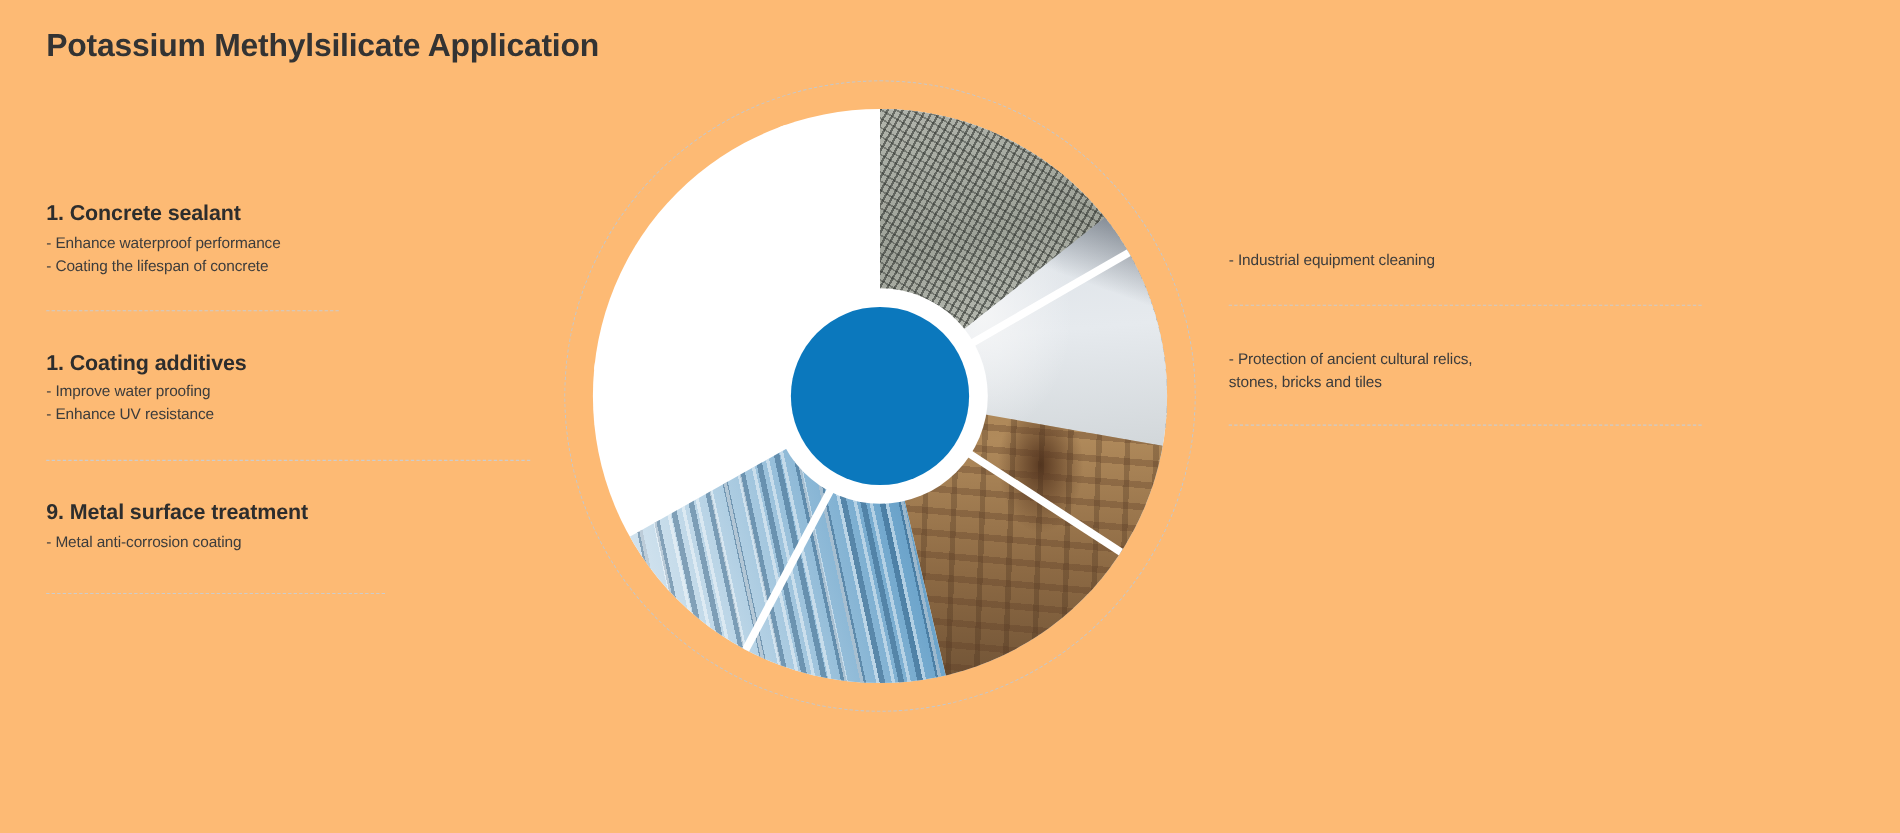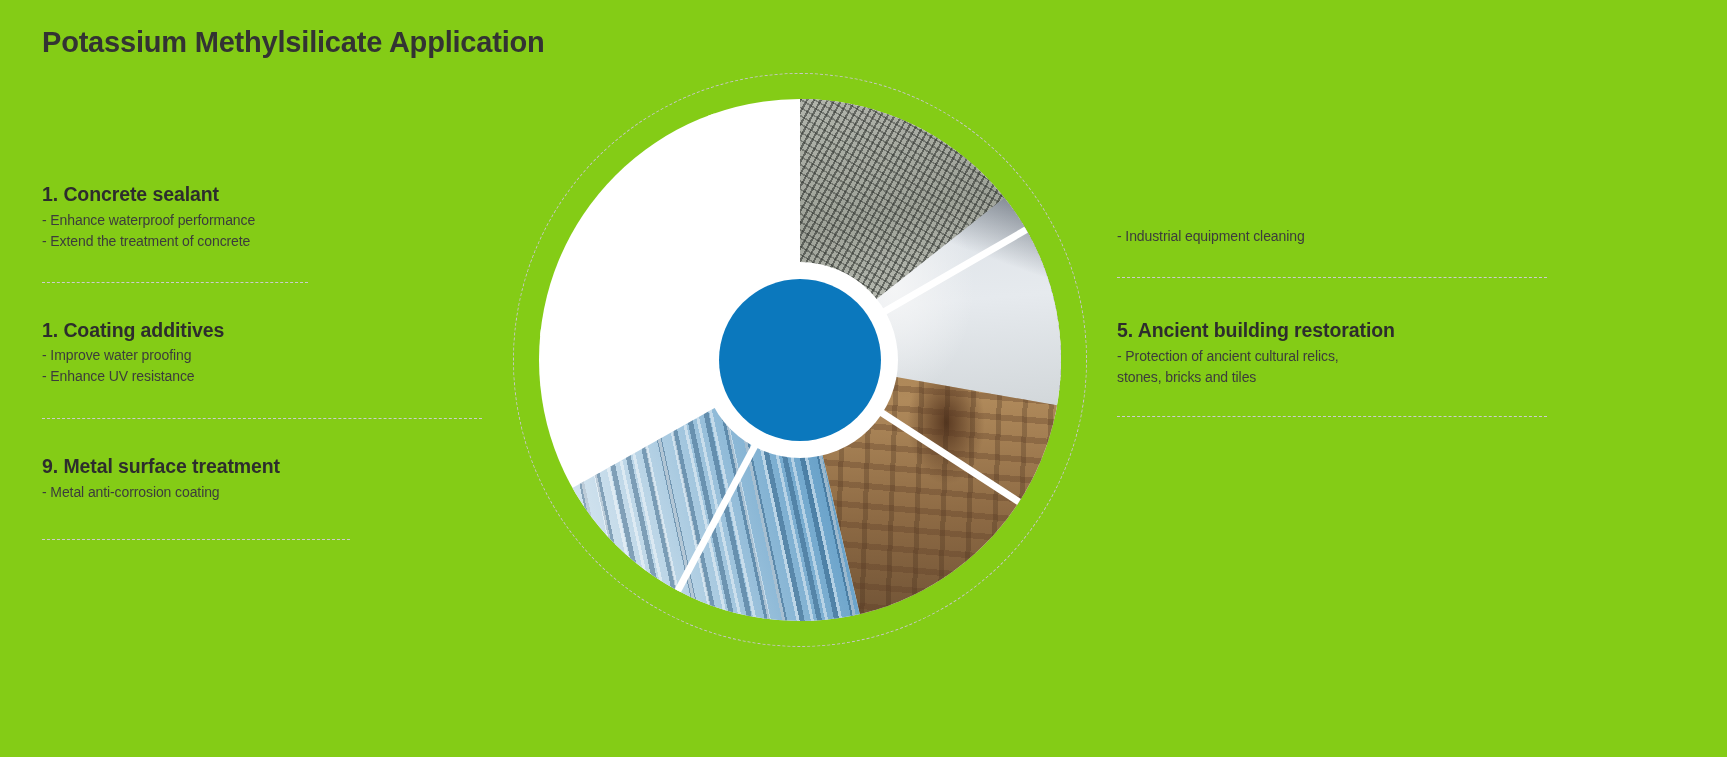--- a/index.html
+++ b/index.html
@@ -2,21 +2,21 @@
 <html><head>
 <meta charset="utf-8">
 <style>
   * { box-sizing: border-box; margin: 0; padding: 0; }
   html, body {
     width: 1727px; height: 757px;
     background: #ffffff;
     font-family: "Liberation Sans", sans-serif;
     overflow: hidden;
   }
-  .page { position: relative; width: 1727px; height: 757px; background:#84cc16;padding-left:40px; }
+  .page { position: relative; width: 1727px; height: 757px; background:#fdba74;padding-left:40px; }
 
   
   .title {
     position: absolute; left: 42px; top: 26px;
     font-size: 29px; font-weight: bold; letter-spacing: -0.2px;
     color: #333333;
   }
 
   
   .col-left  { position: absolute; left: 42px;  top: 180px; width: 470px; }
@@ -144,21 +144,21 @@
 
 <div class="page">
 
   <div class="title">Potassium Methylsilicate Application</div>
 
   <div class="col-left">
 
     <div class="block">
       <div class="b-head">1. Concrete sealant</div>
       <div class="b-line">- Enhance waterproof performance</div>
-      <div class="b-line">- Extend the treatment of concrete</div>
+      <div class="b-line">- Coating the lifespan of concrete</div>
     </div>
     <hr class="divider d1" style="border-top-color: rgb(204, 204, 204);">
 
     <div class="gap-1"></div>
 
     <div class="block">
       <div class="b-head">1. Coating additives</div>
       <div class="b-line">- Improve water proofing</div>
       <div class="b-line">- Enhance UV resistance</div>
     </div>
@@ -176,21 +176,20 @@
   <div class="col-right">
 
     <div class="block">
       <div class="b-line">- Industrial equipment cleaning</div>
     </div>
     <hr class="divider d4" style="border-top-color: rgb(204, 204, 204);">
 
     <div class="gap-3"></div>
 
     <div class="block">
-      <div class="b-head">5. Ancient building restoration</div>
       <div class="b-line">- Protection of ancient cultural relics,</div>
       <div class="b-line">stones, bricks and tiles</div>
     </div>
     <hr class="divider d5" style="border-top-color: rgb(204, 204, 204);">
   </div>
 
   <div class="wheel-wrap">
 
     <div class="dashed-ring" style="border-color: rgb(199, 199, 199);"></div>
 

